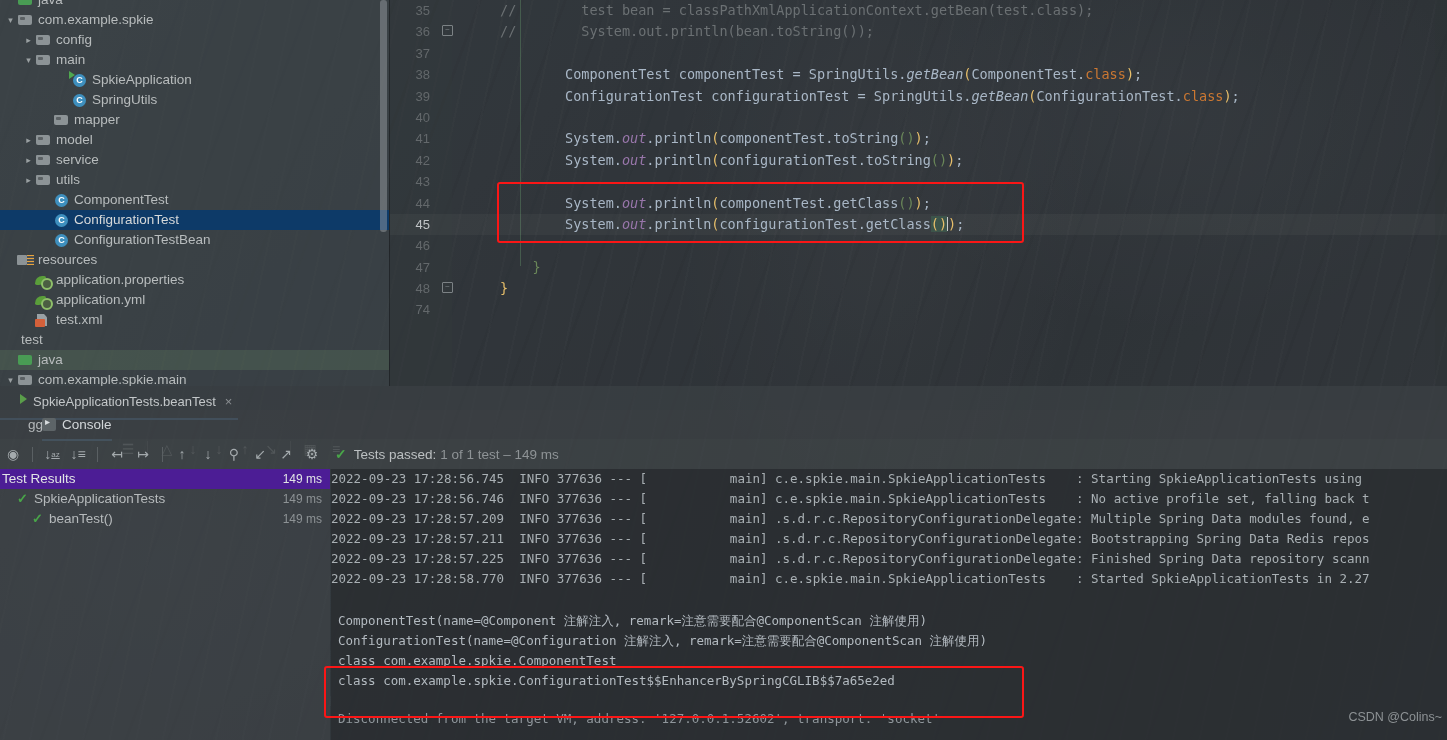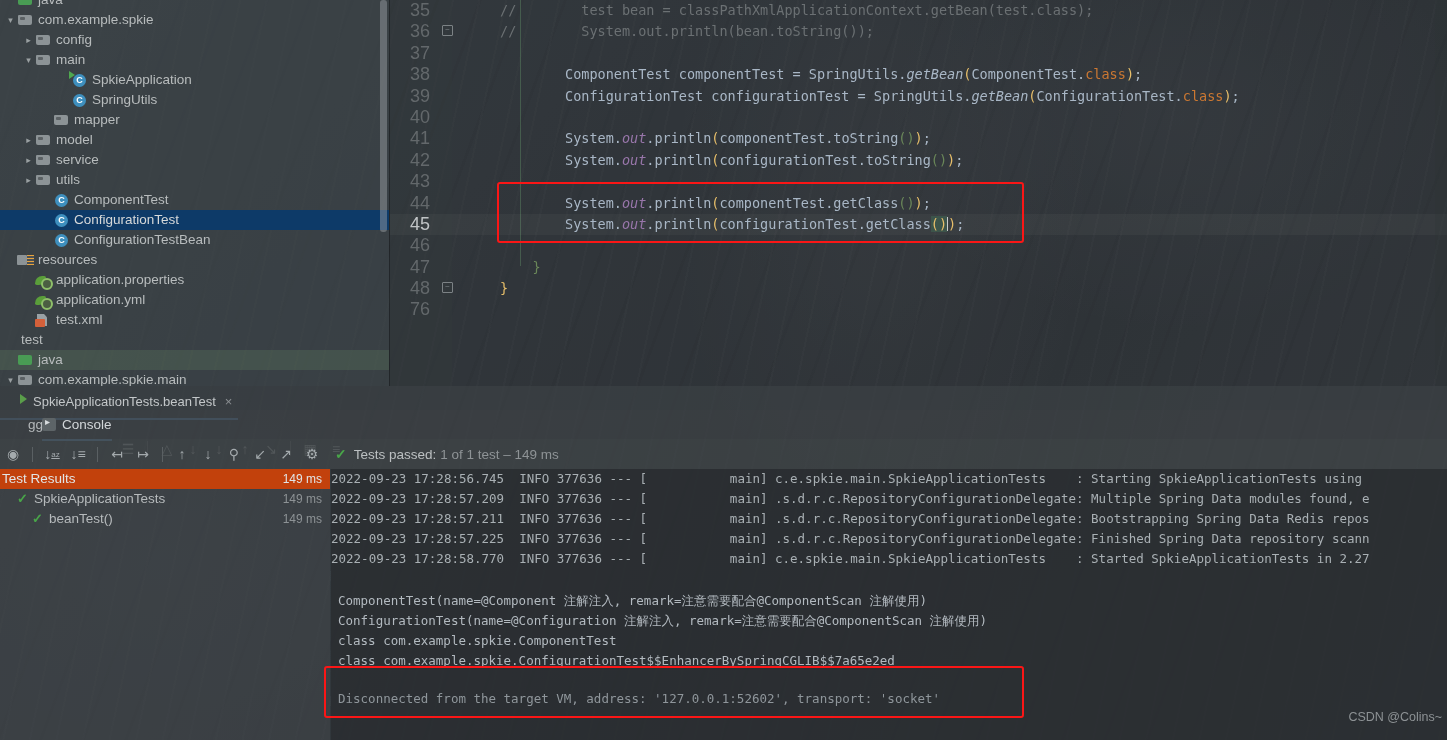--- a/index.html
+++ b/index.html
@@ -115,21 +115,21 @@
   .editor-gutter{
     position:absolute;left:0;top:0;width:62px;height:386px;
     background:rgba(52,57,60,.45);
   }
   .code-area{position:absolute;left:0;top:0;right:0;bottom:0;}
   .code-line{
     position:relative;height:21.4px;line-height:21.4px;
     font-family:"DejaVu Sans Mono","Liberation Mono",monospace;font-size:13.5px;white-space:pre;
   }
   .lnum{
-    position:absolute;left:0;width:40px;text-align:right;color:#63686b;font-size:18px;
+    position:absolute;left:0;width:40px;text-align:right;color:#63686b;font-size:13px;
     font-family:"Liberation Sans",sans-serif;
   }
   .lnum.cur{color:#c0c4c6;}
   .ltext{position:absolute;left:110px;}
   .code-line.curline{background:rgba(255,255,255,.035);}
 
   
   .t-comment{color:#6b7073;font-style:normal;}
   .t-plain{color:#a9b7c6;}
   .t-static{color:#9876aa;font-style:italic;}
@@ -207,21 +207,21 @@
   .tests-status .dim{color:#8e9396;margin-left:4px;}
 
   
   #test-results{
     position:absolute;left:0;top:83px;width:330px;height:271px;background:rgba(62,67,70,.72);
   }
   .tr-row{
     position:relative;height:20px;line-height:20px;display:flex;align-items:center;
     font-size:13.5px;color:#b6babc;padding-left:2px;
   }
-  .tr-row.sel{background:#c2410c;color:#e2e5e6;}
+  .tr-row.sel{background:#4c1d95;color:#e2e5e6;}
   .tr-time{position:absolute;right:8px;font-size:12px;color:#8d9295;}
   .tr-row.sel .tr-time{color:#e2e5e6;}
   .tr-chk{color:#49a549;font-size:13px;font-weight:bold;margin-right:6px;}
 
   
   #console-output{
     position:absolute;left:331px;top:83px;width:1116px;height:271px;
     background:rgba(42,46,49,.88);
     font-family:"DejaVu Sans Mono","Liberation Mono",monospace;font-size:12.5px;
     color:#a9b0b4;overflow:hidden;
@@ -384,21 +384,21 @@
         <div class="code-line"><span class="lnum">39</span><span class="ltext"><span class="t-plain">        ConfigurationTest configurationTest = SpringUtils.</span><span class="t-method-italic">getBean</span><span class="t-paren-y">(</span><span class="t-plain">ConfigurationTest.</span><span class="t-kw">class</span><span class="t-paren-y">)</span><span class="t-plain">;</span></span></div>
         <div class="code-line"><span class="lnum">40</span><span class="ltext"></span></div>
         <div class="code-line"><span class="lnum">41</span><span class="ltext"><span class="t-plain">        System.</span><span class="t-static">out</span><span class="t-plain">.println</span><span class="t-paren-y">(</span><span class="t-plain">componentTest.toString</span><span class="t-paren-g">()</span><span class="t-paren-y">)</span><span class="t-plain">;</span></span></div>
         <div class="code-line"><span class="lnum">42</span><span class="ltext"><span class="t-plain">        System.</span><span class="t-static">out</span><span class="t-plain">.println</span><span class="t-paren-y">(</span><span class="t-plain">configurationTest.toString</span><span class="t-paren-g">()</span><span class="t-paren-y">)</span><span class="t-plain">;</span></span></div>
         <div class="code-line"><span class="lnum">43</span><span class="ltext"></span></div>
         <div class="code-line"><span class="lnum">44</span><span class="ltext"><span class="t-plain">        System.</span><span class="t-static">out</span><span class="t-plain">.println</span><span class="t-paren-y">(</span><span class="t-plain">componentTest.getClass</span><span class="t-paren-g">()</span><span class="t-paren-y">)</span><span class="t-plain">;</span></span></div>
         <div class="code-line curline"><span class="lnum cur">45</span><span class="ltext"><span class="t-plain">        System.</span><span class="t-static">out</span><span class="t-plain">.println</span><span class="t-paren-y">(</span><span class="t-plain">configurationTest.getClass</span><span class="t-paren-y t-highlight">()</span><span class="caret"></span><span class="t-paren-y">)</span><span class="t-plain">;</span></span></div>
         <div class="code-line"><span class="lnum">46</span><span class="ltext"></span></div>
         <div class="code-line"><span class="lnum">47</span><span class="ltext"><span class="t-brace-g">    }</span></span></div>
         <div class="code-line"><span class="lnum">48</span><span class="ltext"><span class="t-brace">}</span></span></div>
-        <div class="code-line"><span class="lnum">76</span><span class="ltext"></span></div>
+        <div class="code-line"><span class="lnum">74</span><span class="ltext"></span></div>
       </div>
     <div class="fold-marker" style="top:25px;">−</div>
     <div class="fold-marker" style="top:282px;">−</div>
     <div id="editor-scrollbar"></div>
   </div>
   <div id="red-box-code"></div>
 
   <div id="run-window">
 
     <div class="run-tab-bar">
@@ -470,20 +470,21 @@
         </div>
         <div class="tr-row">
           <span style="display: inline-block; width: 30px;"></span>
           <span class="tr-chk">✓</span>
           <span>beanTest()</span>
           <span class="tr-time">149 ms</span>
         </div>
       </div>
     <div id="console-output">
         <div class="log-line">2022-09-23 17:28:56.745  INFO 377636 --- [           main] c.e.spkie.main.SpkieApplicationTests    : Starting SpkieApplicationTests using</div>
+        <div class="log-line">2022-09-23 17:28:56.746  INFO 377636 --- [           main] c.e.spkie.main.SpkieApplicationTests    : No active profile set, falling back t</div>
         <div class="log-line">2022-09-23 17:28:57.209  INFO 377636 --- [           main] .s.d.r.c.RepositoryConfigurationDelegate: Multiple Spring Data modules found, e</div>
         <div class="log-line">2022-09-23 17:28:57.211  INFO 377636 --- [           main] .s.d.r.c.RepositoryConfigurationDelegate: Bootstrapping Spring Data Redis repos</div>
         <div class="log-line">2022-09-23 17:28:57.225  INFO 377636 --- [           main] .s.d.r.c.RepositoryConfigurationDelegate: Finished Spring Data repository scann</div>
         <div class="log-line">2022-09-23 17:28:58.770  INFO 377636 --- [           main] c.e.spkie.main.SpkieApplicationTests    : Started SpkieApplicationTests in 2.27</div>
         <div style="height: 22px;"></div>
         <div class="out-line">ComponentTest(name=@Component 注解注入, remark=注意需要配合@ComponentScan 注解使用)</div>
         <div class="out-line">ConfigurationTest(name=@Configuration 注解注入, remark=注意需要配合@ComponentScan 注解使用)</div>
         <div class="out-line">class com.example.spkie.ComponentTest</div>
         <div class="out-line">class com.example.spkie.ConfigurationTest$$EnhancerBySpringCGLIB$$7a65e2ed</div>
         <div style="height: 18px;"></div>

